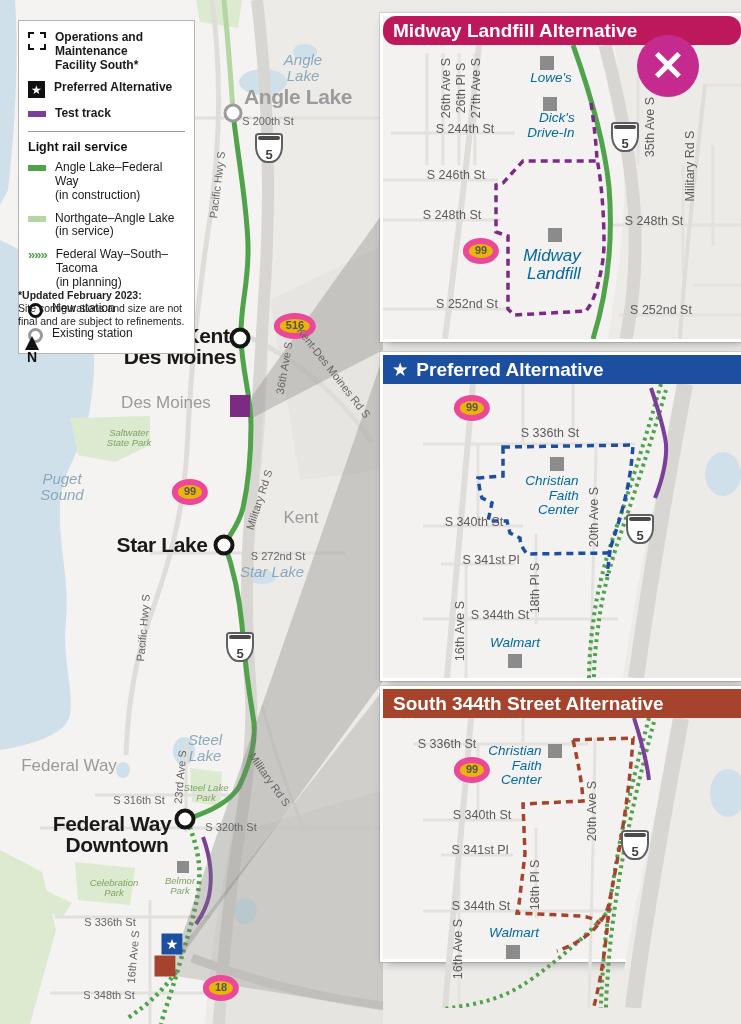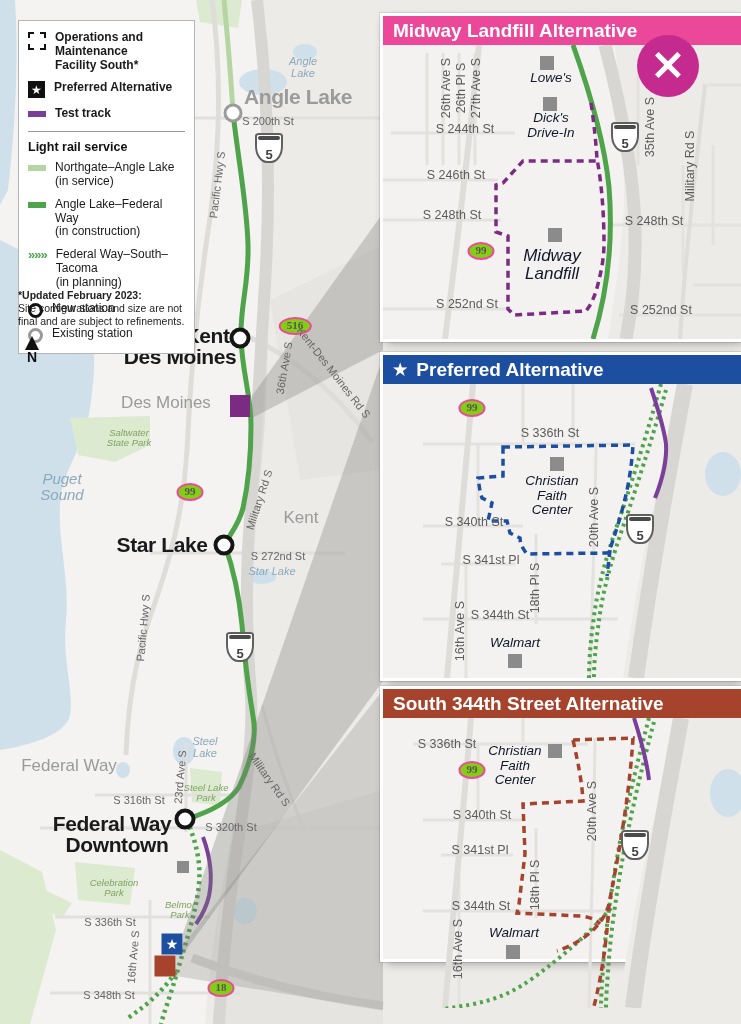--- a/index.html
+++ b/index.html
@@ -11,25 +11,25 @@
   
   .lab{position:absolute;transform:translate(-50%,-50%) rotate(var(--r,0deg));
        white-space:nowrap;line-height:1.08;}
   .st{font-size:11px;color:#666;}
   .st2{font-size:12.5px;color:#5c5c5c;}
   .stn{font-size:21px;font-weight:700;color:#1a1a1a;letter-spacing:-0.4px;}
   .gray{color:#9b9b9b;}
   .city{font-size:17px;color:#9a9a9a;}
   .park{font-size:9.5px;font-style:italic;color:#7fa364;white-space:pre-line;text-align:center;}
   .wat{font-size:15px;font-style:italic;color:#8aa9bd;white-space:pre-line;text-align:center;}
-  .wat-sm{font-size:11px;}
-  .lm{font-size:13.5px;font-style:italic;color:#0f172a;white-space:pre-line;text-align:center;}
+  .wat-sm{font-size:15px;}
+  .lm{font-size:13.5px;font-style:italic;color:#0369a1;white-space:pre-line;text-align:right;}
   .lm-lg{font-size:17px;}
-  .sr{font-size:11px;font-weight:700;color:#555;background:#84cc16;
-      border:2px solid #ec4899;border-radius:50%;padding:1px 6px;font-family:Liberation Serif, serif;}
+  .sr{font-size:11px;font-weight:700;color:#555;background:#eab308;
+      border:6px solid #ec4899;border-radius:50%;padding:1px 6px;}
   .i5{width:24px;height:26px;background:#fff;border:2px solid #5f5f5f;
       border-radius:4px 4px 12px 12px/3px 3px 17px 17px;font-weight:700;font-size:13px;
       color:#3f3f3f;text-align:center;line-height:29px;overflow:hidden;}
   .i5::before{content:"";display:block;height:4px;margin:1px 1px 0 1px;background:#4a4a4a;border-radius:2px;}
   .st-new{width:13px;height:13px;background:#fff;border:4px solid #151515;border-radius:50%;}
   .st-old{width:13px;height:13px;background:#fff;border:3.5px solid #9a9a9a;border-radius:50%;}
   .sq-purple{width:20px;height:22px;background:#7c2b82;}
   .sq-gray{width:14px;height:14px;background:#8b8b8b;}
   .sq-gray.sm{width:12px;height:12px;}
   .sq-star{width:21px;height:21px;background:#1d4fa1;color:#fff;font-size:14px;
@@ -59,21 +59,21 @@
            color:#222;line-height:1.25;z-index:2;}
   .north{position:absolute;left:24px;top:336px;z-index:2;text-align:center;width:16px;}
   .north .tri{width:0;height:0;margin:0 auto;border-left:7px solid transparent;
               border-right:7px solid transparent;border-bottom:14px solid #111;}
   .north .nlab{font-size:14px;font-weight:700;color:#111;line-height:1.1;}
   
   .panel{position:absolute;left:383px;width:358px;background:#f3f2f0;outline:3px solid #fff;
          box-shadow:0 0 0 4px rgba(0,0,0,0.10),2px 4px 10px rgba(0,0,0,0.35);z-index:3;}
   .panel .hdr{height:29px;display:flex;align-items:center;gap:9px;padding:0 10px;
               color:#fff;font-weight:700;font-size:19px;}
-  .hdr-purple{background:#ec4899;}
+  .hdr-purple{background:#be185d;border-radius:13px;}
   .hdr-blue{background:#1d4fa1;}
   .hdr-brick{background:#a5432c;}
   .hdr .hstar{font-size:16px;}
   .panel .pmap{position:relative;overflow:hidden;}
   #panel-midway{top:16px;height:323px;}
   #panel-midway .pmap{height:294px;}
   #panel-preferred{top:355px;height:323px;}
   #panel-preferred .pmap{height:294px;}
   #panel-s344{top:689px;height:270px;}
   #panel-s344 .pmap{height:290px;}
@@ -173,21 +173,21 @@
       <span class="lab st" style="left: 181px; top: 777px; --r: -85deg;">23rd Ave S</span>
       <span class="lab park" style="left: 206px; top: 793px; --r: 0deg;">Steel Lake
 Park</span>
       <span class="lab st" style="left: 269px; top: 780px; --r: 55deg;">Military Rd S</span>
       <span class="lab st" style="left: 139px; top: 801px; --r: 0deg;">S 316th St</span>
       <span class="lab stn" style="left: 112px; top: 824px; --r: 0deg;">Federal Way</span>
       <span class="lab stn" style="left: 117px; top: 845px; --r: 0deg;">Downtown</span>
       <span class="lab st" style="left: 231px; top: 828px; --r: 0deg;">S 320th St</span>
       <span class="lab park" style="left: 114px; top: 888px; --r: 0deg;">Celebration
 Park</span>
-      <span class="lab park" style="left: 180px; top: 886px; margin-top: 24px; --r: 0deg;">Belmor
+      <span class="lab park" style="left: 180px; top: 886px; --r: 0deg;">Belmor
 Park</span>
       <span class="lab st" style="left: 110px; top: 923px; --r: 0deg;">S 336th St</span>
       <span class="lab st" style="left: 134px; top: 957px; --r: -85deg;">16th Ave S</span>
       <span class="lab st" style="left: 109px; top: 996px; --r: 0deg;">S 348th St</span>
       <span class="lab sr" style="left: 221px; top: 988px; --r: 0deg;">18</span>
       <span class="lab st-old" style="left: 233px; top: 113px; --r: 0deg;"></span>
       <span class="lab st-new" style="left: 240px; top: 338px; --r: 0deg;"></span>
       <span class="lab st-new" style="left: 224px; top: 545px; --r: 0deg;"></span>
       <span class="lab st-new" style="left: 185px; top: 819px; --r: 0deg;"></span>
       <span class="lab sq-purple" style="left: 240px; top: 406px; --r: 0deg;"></span>
@@ -207,31 +207,31 @@
       <span class="ic-star">★</span>
       <span class="ltext bold">Preferred Alternative</span>
     </div>
     <div class="lrow">
       <span class="ic-bar bar-purple"></span>
       <span class="ltext bold">Test track</span>
     </div>
     <hr>
     <div class="lsec">Light rail service</div>
     <div class="lrow">
+      <span class="ic-bar bar-green"></span>
+      <div class="ltext">
+        <div>Angle Lake–Federal Way</div>
+        <div>(in construction)</div>
+      </div>
+    </div>
+    <div class="lrow">
       <span class="ic-bar bar-lgreen"></span>
       <div class="ltext">
         <div>Northgate–Angle Lake</div>
         <div>(in service)</div>
-      </div>
-    </div>
-    <div class="lrow">
-      <span class="ic-bar bar-green"></span>
-      <div class="ltext">
-        <div>Angle Lake–Federal Way</div>
-        <div>(in construction)</div>
       </div>
     </div>
     <div class="lrow">
       <span class="ic-chev">»»»</span>
       <div class="ltext">
         <div>Federal Way–South–Tacoma</div>
         <div>(in planning)</div>
       </div>
     </div>
     <div class="lrow" style="margin-top:12px;">

